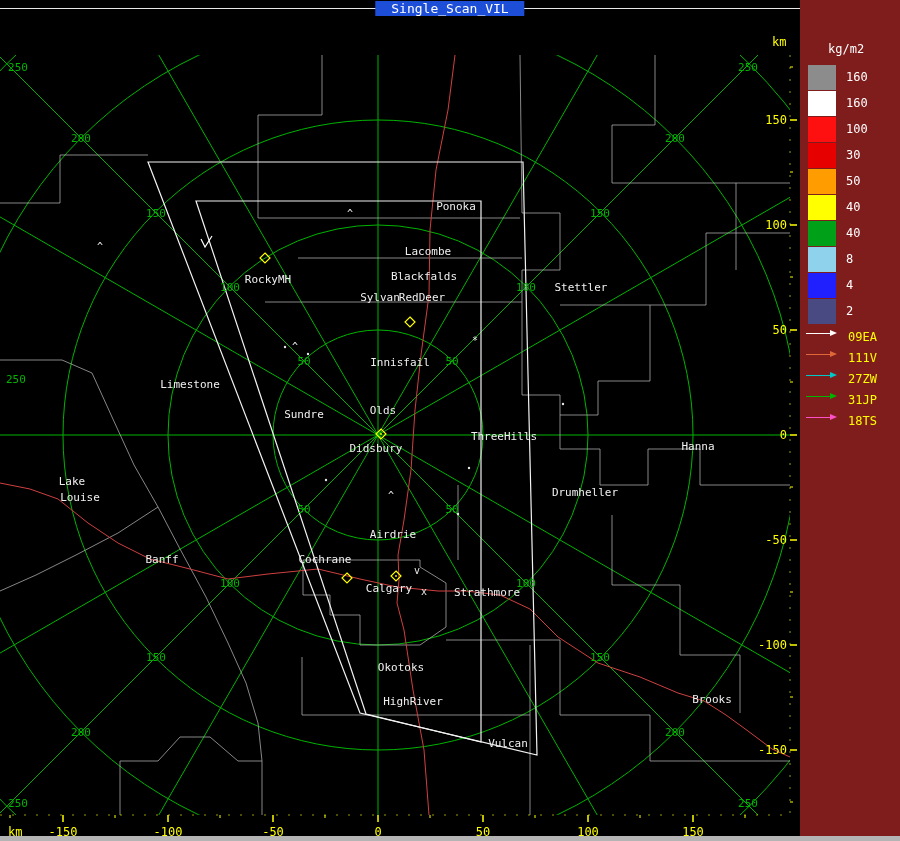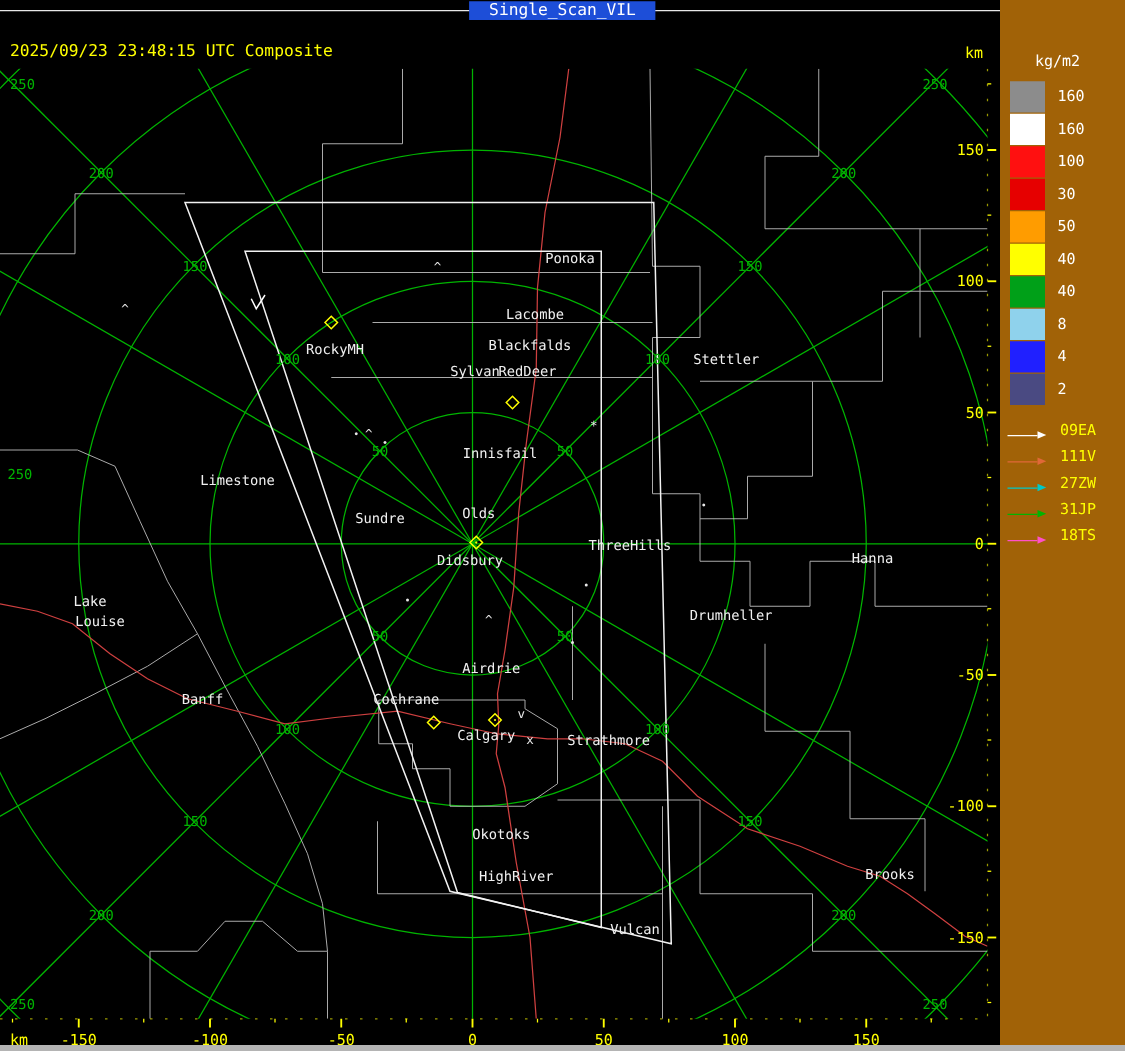--- a/index.html
+++ b/index.html
@@ -4,48 +4,47 @@
 <style>
   html,body{margin:0;padding:0;background:#000;}
   .app{position:relative;width:900px;height:841px;background:#000;overflow:hidden;
        font-family:"DejaVu Sans Mono",monospace;}
   .topline{position:absolute;top:8px;left:0;width:100%;border-top:1px solid #e8e8e8;}
   .title{position:absolute;top:1px;left:50%;transform:translateX(-50%);background:#1d4ed8;
          padding:0 16px;color:#ffffff;font-size:13px;white-space:nowrap;}
   .timestamp{position:absolute;top:34px;left:8px;color:#ffff00;font-size:13px;white-space:nowrap;}
   .km-top{position:absolute;top:35px;left:772px;color:#ffff00;font-size:12px;}
   svg.map{position:absolute;top:55px;left:0;}
-  .sidebar{position:absolute;top:0;left:800px;width:100px;height:841px;background:#a16207;}
+  .sidebar{position:absolute;top:0;left:800px;width:100px;height:841px;background:#7f1d1d;}
   .cb-unit{position:absolute;top:42px;left:28px;color:#ffffff;font-size:12px;}
   .cb{position:absolute;top:64px;left:8px;text-align:center;}
   .cb-row{display:flex;align-items:center;height:26px;}
   .cb-swatch{width:28px;height:25px;background:currentColor;}
   .cb-label{margin-left:10px;color:#ffffff;font-size:12px;}
   .lg{position:absolute;top:330px;left:6px;}
-  .lg-row{display:flex;align-items:flex-end;height:21px;}
+  .lg-row{display:flex;align-items:flex-start;height:21px;}
   .arrow{display:flex;align-items:center;width:36px;}
   .arrow-line{width:24px;height:1px;background:currentColor;}
   .arrow-head{width:0;height:0;border-left:7px solid currentColor;
               border-top:3px solid transparent;border-bottom:3px solid transparent;}
   .lg-label{margin-left:6px;color:#ffff00;font-size:12px;}
   .bottom-strip{position:absolute;top:836px;left:0;width:100%;height:5px;background:#b4b4b4;}
   .city{fill:#f0f0f0;font-size:11px;font-family:"DejaVu Sans Mono",monospace;}
   .ringlab{fill:#00b400;font-size:11px;font-family:"DejaVu Sans Mono",monospace;}
   .ax{fill:#ffff00;font-size:12px;font-family:"DejaVu Sans Mono",monospace;}
   .sym{fill:#e8e8e8;font-size:10px;font-family:"DejaVu Sans Mono",monospace;}
 </style>
 </head>
 <body>
 
 <div class="app">
 
   <div class="topline"></div>
   <div class="title">Single_Scan_VIL</div>
 
-  <div class="timestamp">2025/09/23 23:48:15 UTC Composite</div>
   <div class="km-top">km</div>
 
   <svg class="map" width="900" height="786" viewBox="0 0 900 786">
     <defs>
       <clipPath id="plotclip">
           <rect x="0" y="0" width="790" height="760"></rect>
         </clipPath>
     </defs>
 
     <g clip-path="url(#plotclip)">

